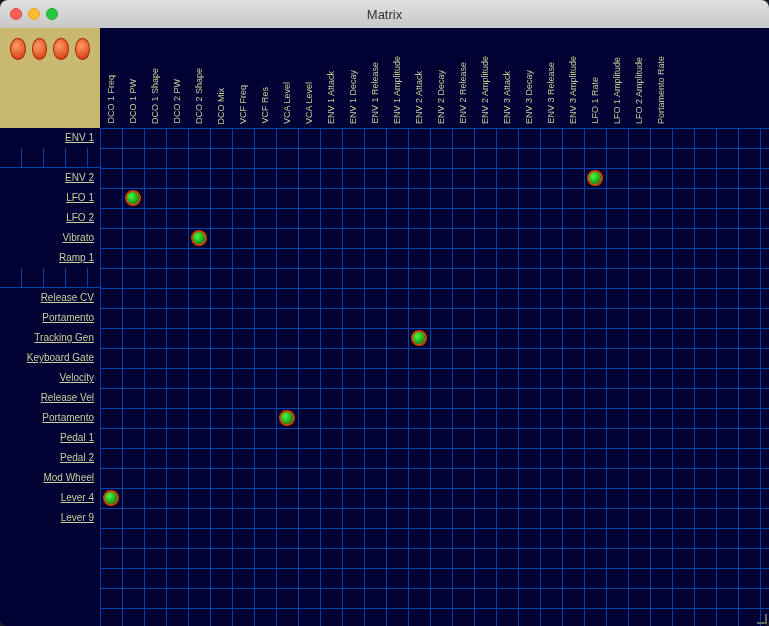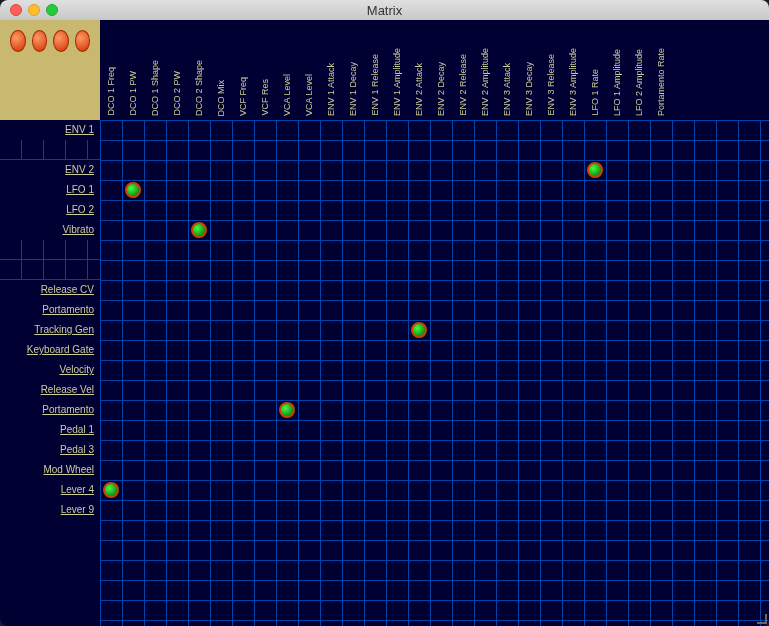--- a/index.html
+++ b/index.html
@@ -15,21 +15,21 @@
       width: 769px;
       height: 626px;
       background: #1c1c1c;
       border-radius: 8px;
       overflow: hidden;
       display: flex;
       flex-direction: column;
     }
 
     .title-bar {
-      height: 20px;
+      height: 28px;
       background: linear-gradient(to bottom, #e0e0e0, #c8c8c8);
       display: flex;
       align-items: center;
       padding: 0 10px;
       position: relative;
       flex-shrink: 0;
     }
 
     .traffic-lights {
       display: flex;
@@ -510,20 +510,21 @@
                 <div class="cell"></div>
                 <div class="cell"></div>
                 <div class="cell"></div>
                 <div class="cell"></div>
                 <div class="cell"></div>
                 <div class="cell"></div>
                 <div class="cell"></div>
               </div>
             </div>
             <div class="matrix-row">
+              <div class="row-label">Ramp 1</div>
               <div class="row-cells">
                 <div class="cell"></div>
                 <div class="cell"></div>
                 <div class="cell"></div>
                 <div class="cell"></div>
                 <div class="cell"></div>
                 <div class="cell"></div>
                 <div class="cell"></div>
                 <div class="cell"></div>
                 <div class="cell"></div>
@@ -822,21 +823,21 @@
                 <div class="cell"></div>
                 <div class="cell"></div>
                 <div class="cell"></div>
                 <div class="cell"></div>
                 <div class="cell"></div>
                 <div class="cell"></div>
                 <div class="cell"></div>
               </div>
             </div>
             <div class="matrix-row">
-              <div class="row-label">Pedal 3</div>
+              <div class="row-label">Pedal 2</div>
               <div class="row-cells">
                 <div class="cell"></div>
                 <div class="cell"></div>
                 <div class="cell"></div>
                 <div class="cell"></div>
                 <div class="cell"></div>
                 <div class="cell"></div>
                 <div class="cell"></div>
                 <div class="cell"></div>
                 <div class="cell"></div>

